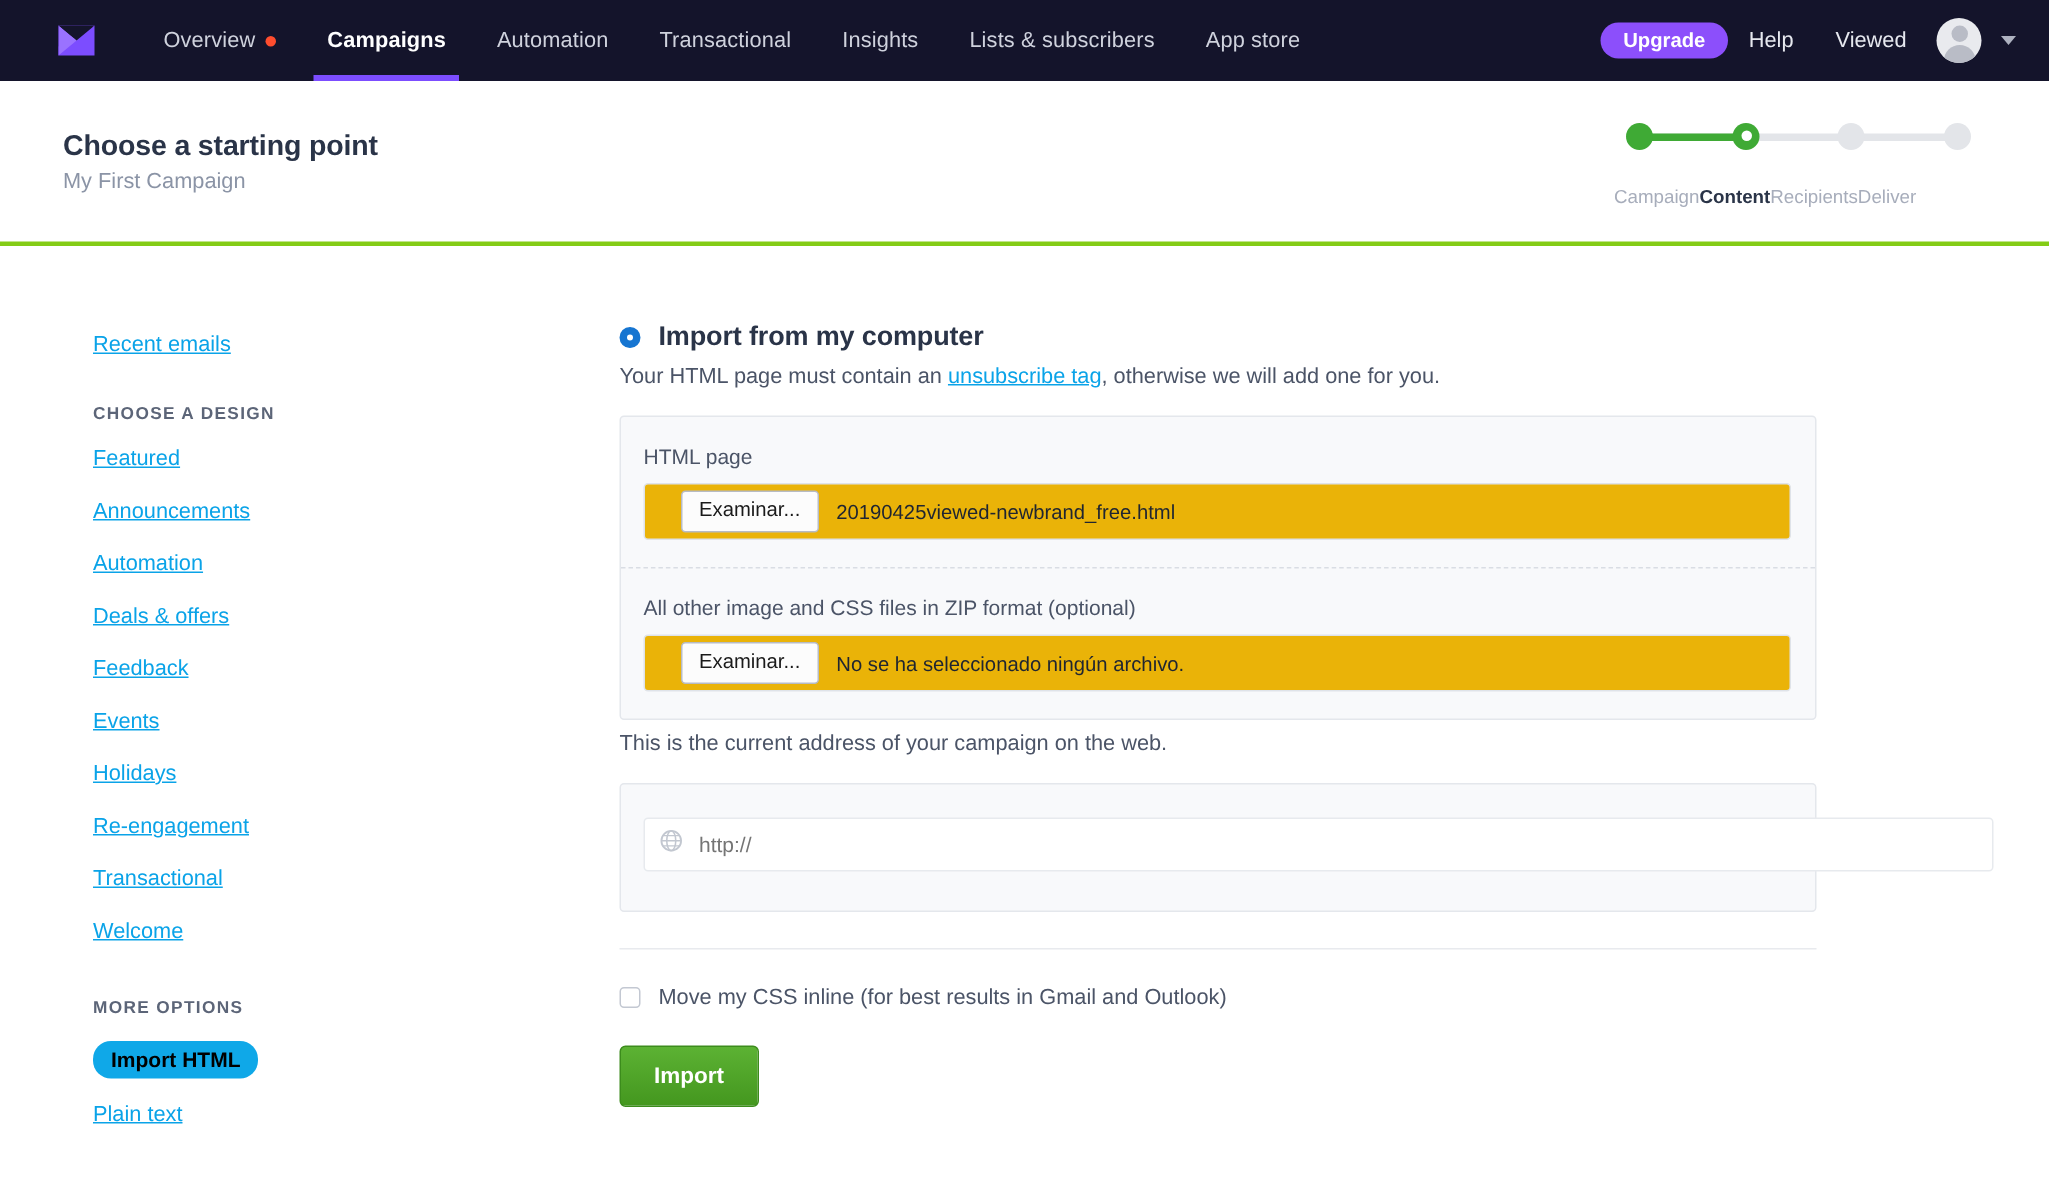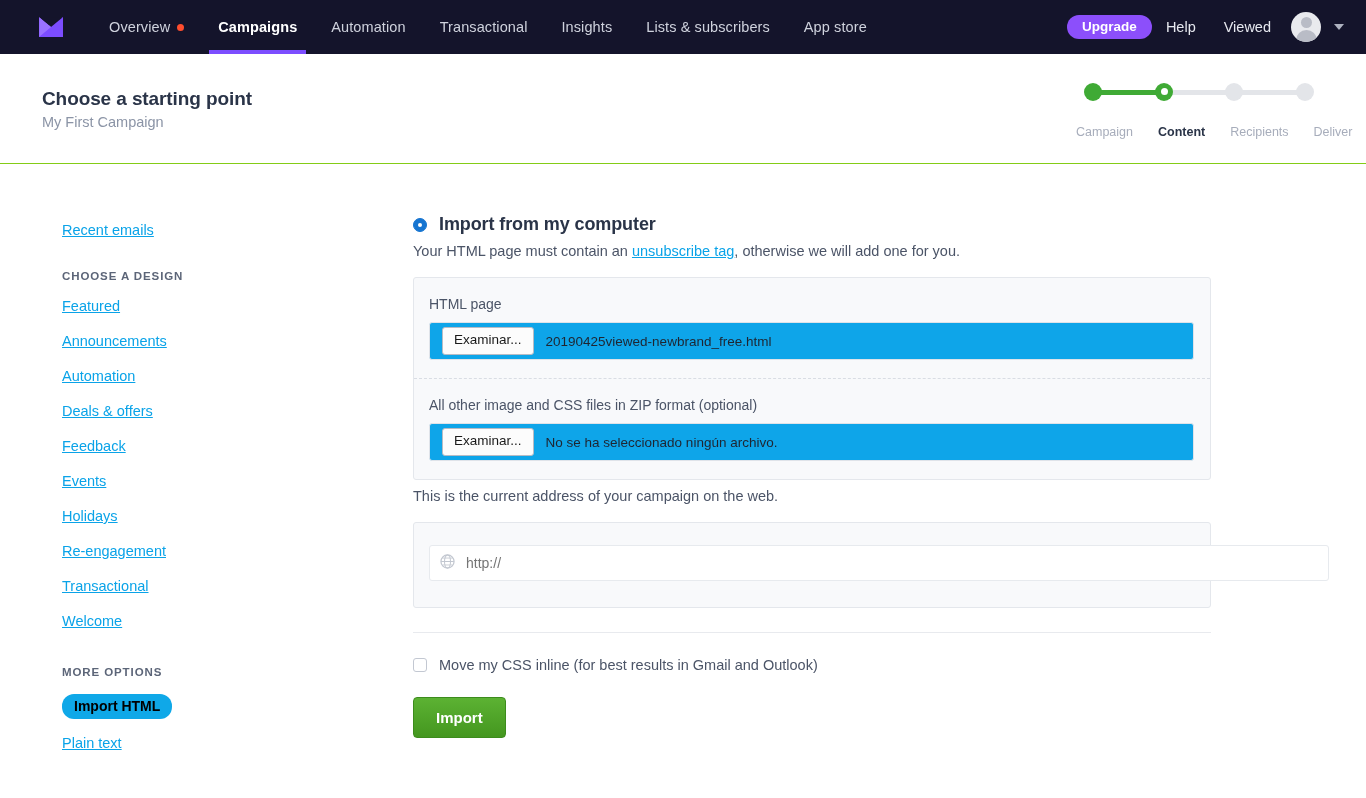--- a/index.html
+++ b/index.html
@@ -112,21 +112,21 @@
     border-right: 5px solid transparent;
     border-top: 6px solid #aeb2c0;
     margin-left: 13px;
     cursor: pointer;
   }
 
   
   .page-header {
     height: 110px;
     background: #ffffff;
-    border-bottom: 1px solid #84cc16;
+    border-bottom: 3px solid #84cc16;
     display: flex;
     align-items: center;
     padding: 0 42px;
     position: relative;
   }
   .page-title {
     font-size: 19px;
     font-weight: bold;
     color: #2a3448;
     margin: 0 0 4px 0;
@@ -179,21 +179,20 @@
     left: 5.5px; top: 5.5px;
     width: 7px; height: 7px;
     border-radius: 50%;
     background: #ffffff;
   }
   .step-labels {
     display: flex;
     margin-top: 24px;
     font-size: 12.5px;
     color: #a7adbb;
-    gap: 25px;
   }
   .step-labels span.current { color: #2a3448; font-weight: bold; }
 
   
   .content {
     display: flex;
     padding: 0;
     position: relative;
     height: 634px;
     background: #ffffff;
@@ -291,27 +290,27 @@
   .card-divider {
     border-top: 1px dashed #d9dde4;
     margin: 0;
   }
   .field-label {
     font-size: 14px;
     color: #4b5467;
     margin-bottom: 10px;
   }
   .file-input {
-    background: #0ea5e9;
+    background: #eab308;
     border: 1px solid #dfe3e9;
     border-radius: 3px;
     height: 38px;
     display: flex;
     align-items: center;
-    padding: 0 12px;
+    padding: 0 24px;
     gap: 12px;
   }
   .browse-btn {
     background: #fcfcfc;
     border: 1px solid #b7bbc4;
     border-radius: 3px;
     font-size: 13.5px;
     color: #1a1a1a;
     padding: 4px 11px 5px;
     font-family: "Liberation Sans", sans-serif;

